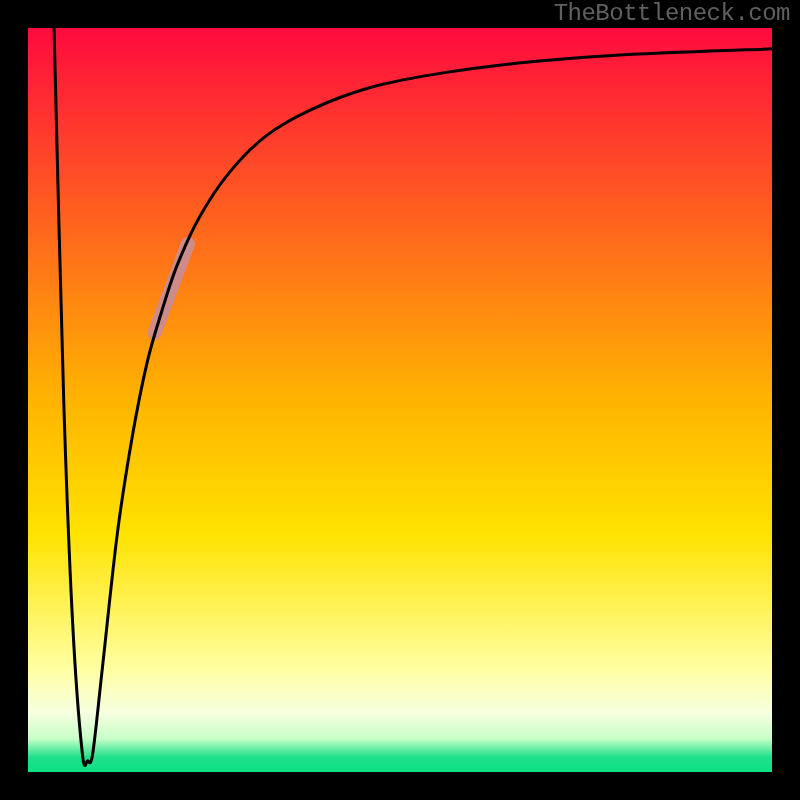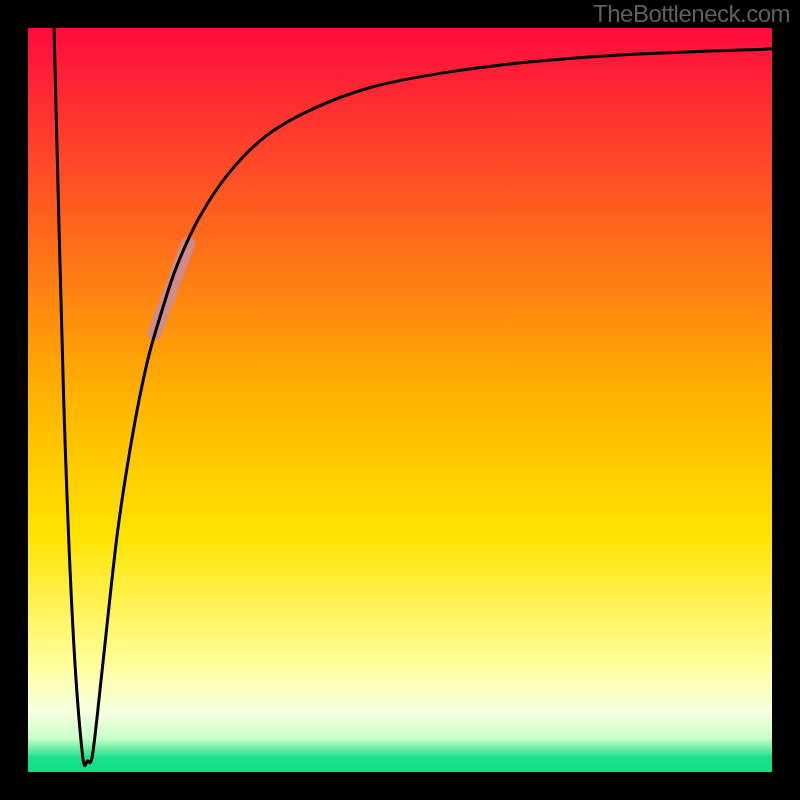--- a/index.html
+++ b/index.html
@@ -12,21 +12,21 @@
   }
   .chart-container {
     position: relative;
     width: 800px;
     height: 800px;
   }
   .watermark {
     position: absolute;
     top: 0;
     right: 10px;
-    font-family: Liberation Sans, sans-serif;
+    font-family: Liberation Mono, monospace;
     font-size: 24px;
     font-weight: 500;
     color: #606060;
     z-index: 10;
     letter-spacing: -0.5px;
   }
   svg {
     display: block;
   }
 </style>

